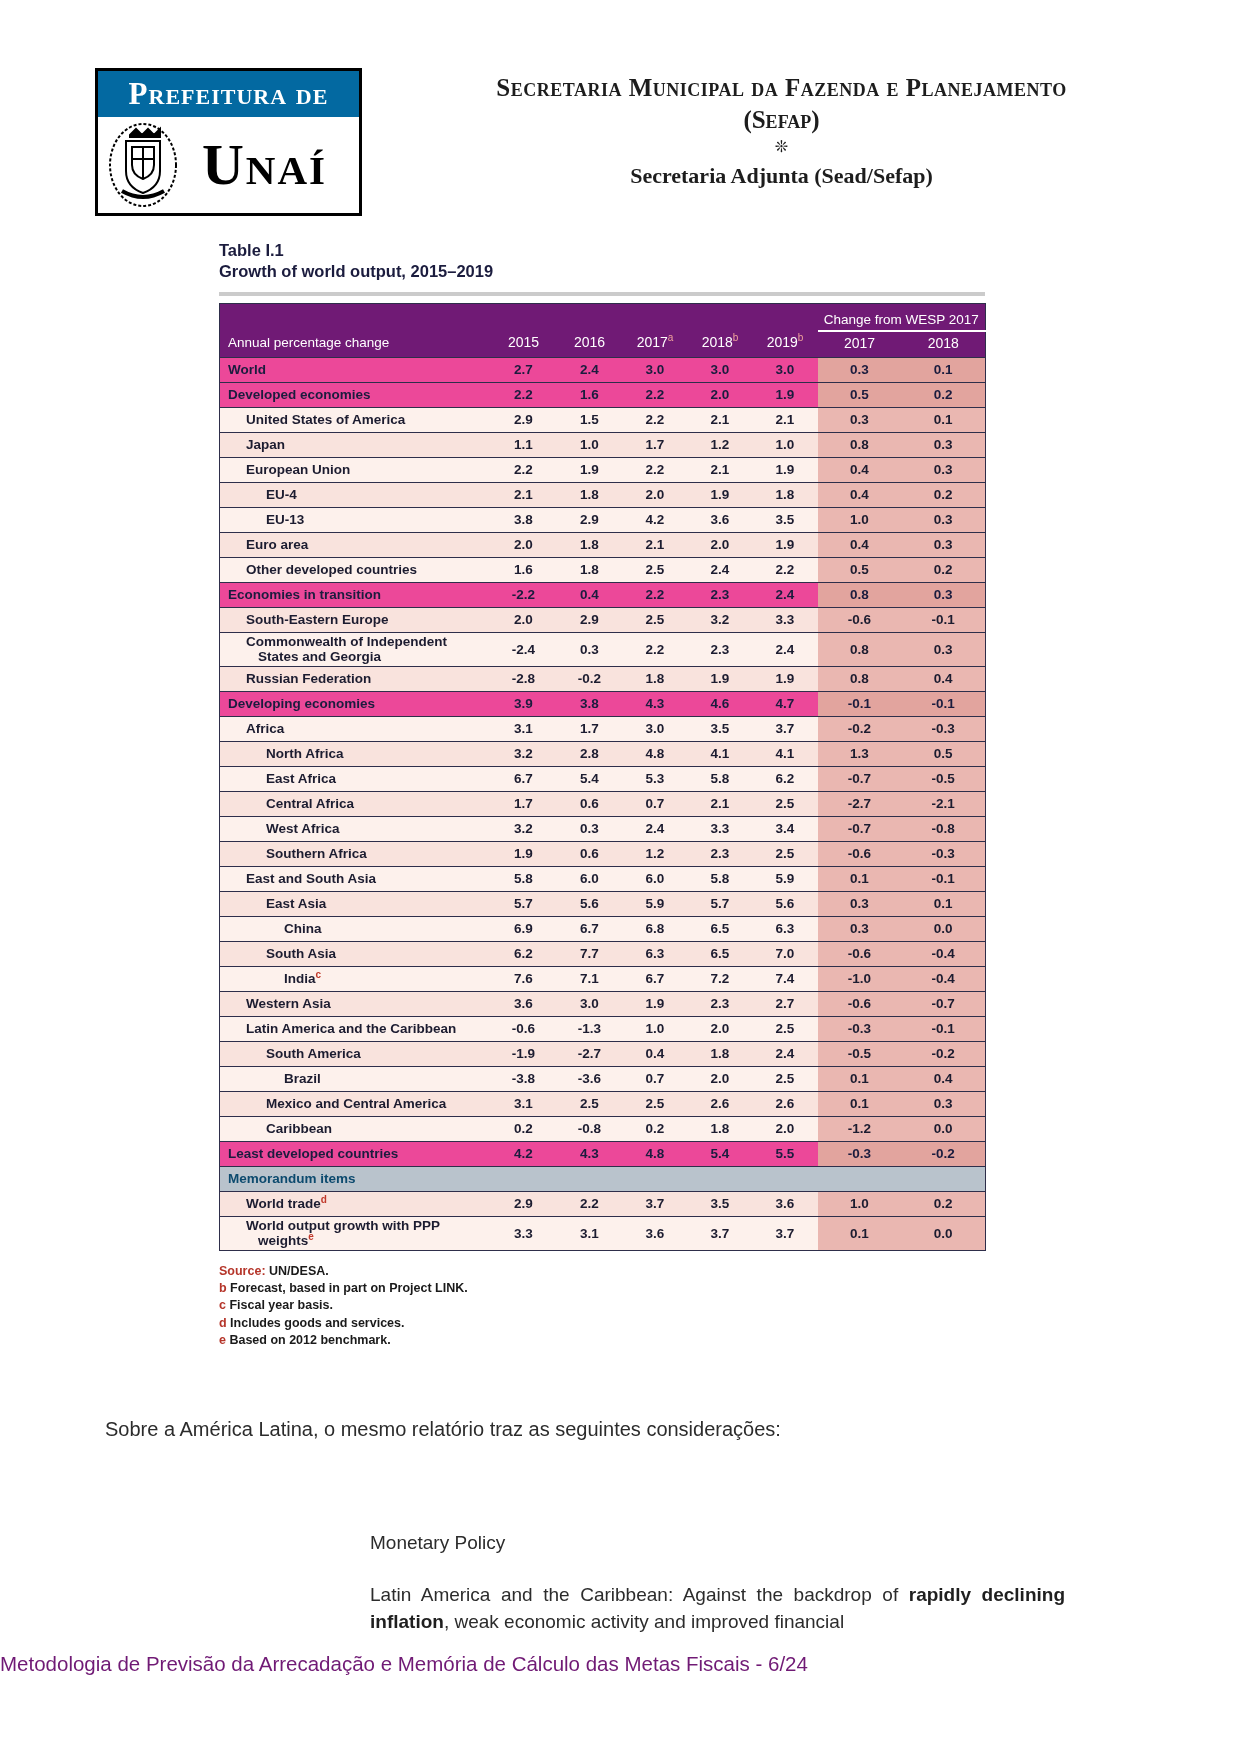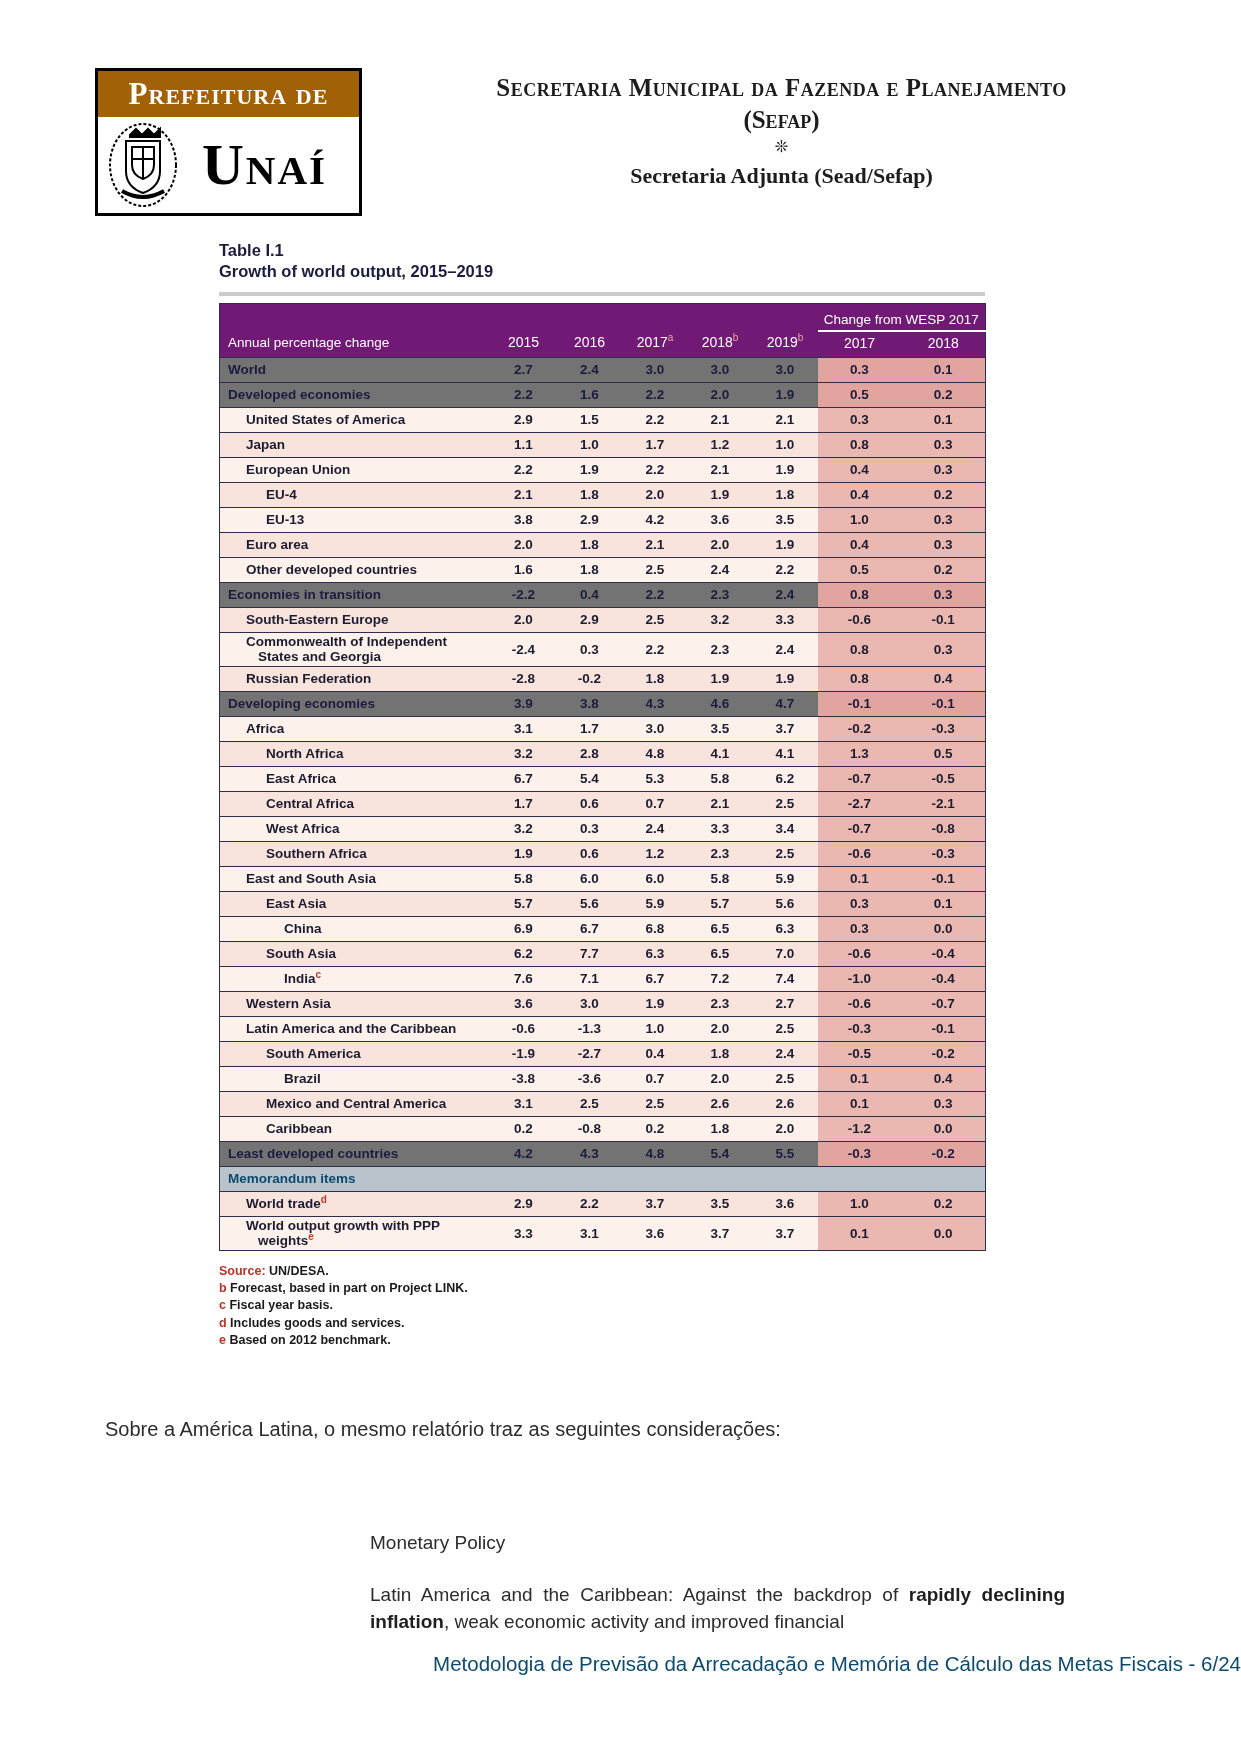--- a/index.html
+++ b/index.html
@@ -2,21 +2,21 @@
 <html><head>
 <meta charset="utf-8">
 <style>
   html,body{margin:0;padding:0;background:#e8e8e8;}
   .page{position:relative;width:1241px;height:1755px;background:#ffffff;margin:0 auto;
         font-family:"Liberation Sans",sans-serif;color:#1c1c30;overflow:hidden;}
 
   
   .doc-header{position:absolute;top:68px;left:95px;right:60px;display:flex;}
   .logo-box{width:267px;height:148px;border:3px solid #000;box-sizing:border-box;flex:none;background:#fff;}
-  .logo-banner{background:#a16207;color:#fff;height:46px;line-height:46px;text-align:center;
+  .logo-banner{background:#0369a1;color:#fff;height:46px;line-height:46px;text-align:center;
                font-family:"Liberation Serif",serif;font-variant:small-caps;font-weight:bold;
                font-size:31px;letter-spacing:1px;}
   .logo-lower{height:96px;display:flex;align-items:center;}
   .coat{margin-left:8px;flex:none;}
   .logo-city{flex:1;text-align:center;font-family:"Liberation Serif",serif;font-variant:small-caps;
              font-weight:bold;font-size:58px;letter-spacing:2px;color:#000;padding-right:10px;line-height:1;}
   .title-block{flex:1;text-align:center;padding-top:6px;margin-left:20px;}
   .org-title{font-family:"Liberation Serif",serif;font-variant:small-caps;font-weight:bold;
              font-size:25px;color:#1d1d1d;letter-spacing:.5px;}
   .org-sefap{font-family:"Liberation Serif",serif;font-variant:small-caps;font-weight:bold;
@@ -38,43 +38,43 @@
   th.chg-yr{text-align:center;font-size:14px;padding:3px 4px 6px 4px;}
   .hsup{color:#f0a39b;font-size:10px;vertical-align:super;line-height:0;}
   tbody td{border-top:1px solid #2e2e4a;height:22px;padding:1px 4px;vertical-align:middle;}
   td.lbl{text-align:left;}
   td.lbl .txt{display:inline-block;text-indent:-12px;padding-left:12px;line-height:1.15;}
   .rsup{color:#c0392b;font-size:10px;vertical-align:super;line-height:0;}
   td.val,td.chg{text-align:center;}
   tr.sub-row{background:#fdf1ec;}
   tr.sub-row.alt{background:#f9e3dd;padding-left:7px;}
   tr.sub-row td.chg{background:#eab7b1;}
-  tr.section-row{background:#737373;}
+  tr.section-row{background:#ec4899;}
   tr.section-row td{color:#1b1c3e;}
   tr.section-row td.chg{background:#e2a49e;}
   tr.memo-row td{background:#b9c3cc;color:#0c4a6e;}
   .i0{padding-left:8px !important;}
   .i1{padding-left:26px !important;}
   .i2{padding-left:46px !important;}
   .i3{padding-left:64px !important;}
 
   
   .footnotes{margin-top:12px;font-size:12.5px;font-weight:bold;color:#1a1a1a;line-height:1.38;}
   .fn-red{color:#b5352a;}
 
   
   .body-intro{position:absolute;top:1418px;left:105px;font-size:20px;color:#2c2c2c;}
   .body-heading{position:absolute;top:1532px;left:370px;font-size:19px;color:#2c2c2c;}
   .body-paragraph{position:absolute;top:1582px;left:370px;width:695px;font-size:19px;
                   color:#2c2c2c;text-align:justify;line-height:1.42;}
   .body-paragraph strong{font-weight:bold;color:#1f1f1f;}
 
   
-  .page-footer{position:absolute;top:1652px;left:0;right:0;text-align:right;
-               font-size:20.5px;color:#0c4a6e;}
+  .page-footer{position:absolute;top:1652px;left:0;right:0;text-align:left;
+               font-size:20.5px;color:#701a75;}
 </style>
 </head>
 <body>
 
 <div class="page">
 
   <div class="doc-header">
     <div class="logo-box">
       <div class="logo-banner">Prefeitura de</div>
       <div class="logo-lower">

